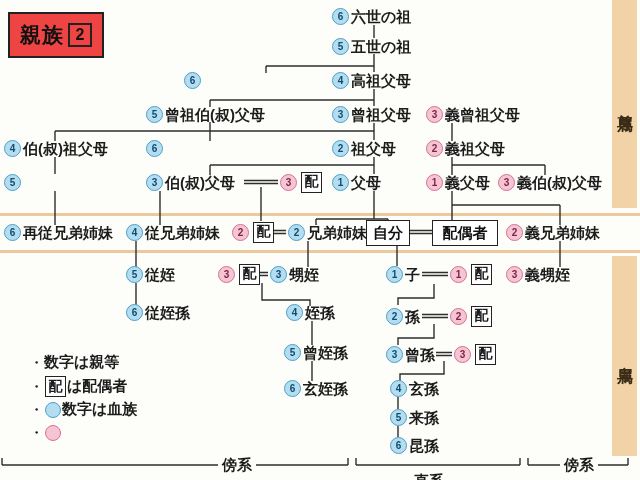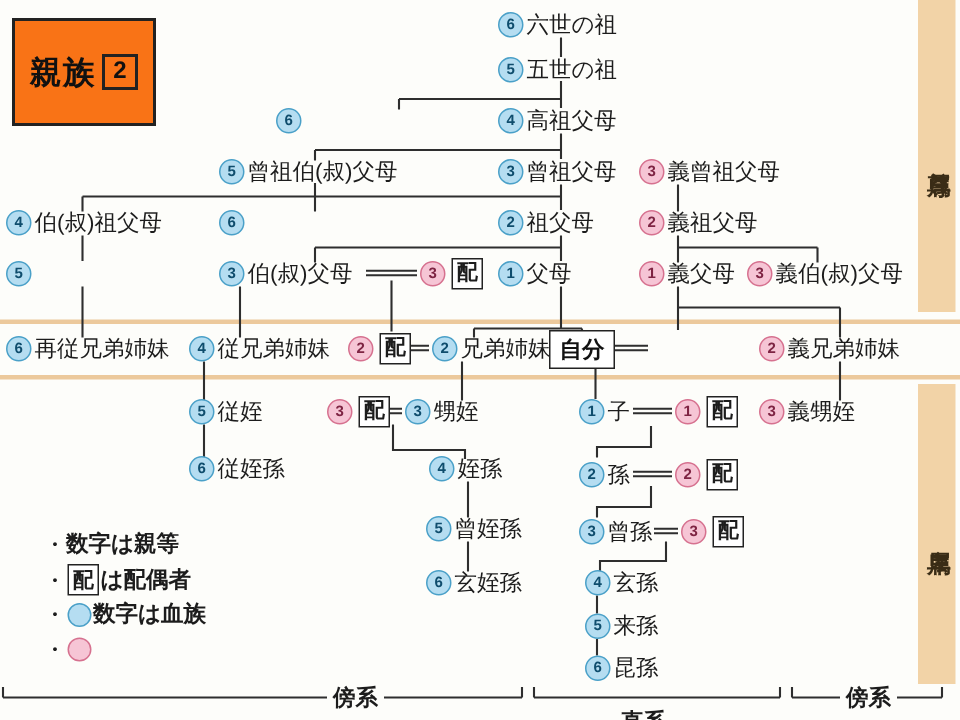--- a/index.html
+++ b/index.html
@@ -10,28 +10,28 @@
   .side-bar{position:absolute;width:25px;background:#f2d3a7;display:flex;align-items:center;justify-content:center;}
   .side-bar .vtext{writing-mode:vertical-rl;font-size:16px;font-weight:700;color:#3a2c16;letter-spacing:2px;}
   
   #lines{position:absolute;left:0;top:0;}
   
   .node{position:absolute;height:22px;display:flex;align-items:center;white-space:nowrap;}
   .deg{display:inline-flex;width:15px;height:15px;border-radius:50%;align-items:center;justify-content:center;
        font-size:10px;font-weight:700;margin-right:2px;flex:0 0 auto;}
   .deg.blood{background:#b5ddf1;border:1.5px solid #4aa0c8;color:#0f4d6d;}
   .deg.affine{background:#f6c5d5;border:1.5px solid #d6718f;color:#7e2443;}
-  .lbl{font-size:15px;font-weight:400;color:#1c1c1c;line-height:1;text-align:center;}
+  .lbl{font-size:15px;font-weight:700;color:#1c1c1c;line-height:1;text-align:center;}
   .haibox{display:inline-flex;align-items:center;justify-content:center;width:19px;height:19px;
           border:1.6px solid #222;background:#fff;font-size:14px;font-weight:700;color:#1c1c1c;margin-left:2px;}
   .bigbox{position:absolute;border:1.8px solid #222;background:#fff;display:flex;align-items:center;justify-content:center;
           font-size:15px;font-weight:700;color:#111;}
   
-  #title-box{position:absolute;left:8px;top:12px;border:2.2px solid #222;background:#f97316;
-             padding:20px 10px;display:flex;align-items:center;gap:4px;}
+  #title-box{position:absolute;left:8px;top:12px;border:2.2px solid #222;background:#ef4444;
+             padding:7px 10px;display:flex;align-items:center;gap:4px;}
   #title-box .t{font-size:21px;font-weight:700;color:#111;letter-spacing:1px;}
   #title-box .n{display:inline-flex;align-items:center;justify-content:center;width:20px;height:20px;
                 border:2px solid #222;font-size:16px;font-weight:700;color:#111;}
   
   .legend-row{position:absolute;display:flex;align-items:center;font-size:15px;font-weight:600;color:#1c1c1c;white-space:nowrap;}
   .legend-row .bullet{font-size:13px;margin-right:1px;}
   .legend-dot{width:14px;height:14px;border-radius:50%;display:inline-block;margin:0 1px;}
   .legend-dot.blood{background:#b5ddf1;border:1.5px solid #4aa0c8;}
   .legend-dot.affine{background:#f6c5d5;border:1.5px solid #d6718f;}
   .legend-row .haibox{margin:0 1px 0 1px;}
@@ -249,20 +249,21 @@
         <span class="deg affine">2</span>
         <span class="haibox">配</span>
       </div>
       <div class="node" style="left: 454px; top: 343px;">
         <span class="deg affine">3</span>
         <span class="haibox">配</span>
       </div>
     </div>
 
   <div class="bigbox" style="left:366px;top:220px;width:42px;height:24px;">自分</div>
+  <div class="bigbox" style="left:432px;top:220px;width:64px;height:24px;">配偶者</div>
 
   <div class="legend-row" style="left:30px;top:353px;">
     <span class="bullet">・</span>
     <span>数字は親等</span>
   </div>
   <div class="legend-row" style="left:30px;top:376px;">
     <span class="bullet">・</span>
     <span class="haibox">配</span>
     <span>は配偶者</span>
   </div>

